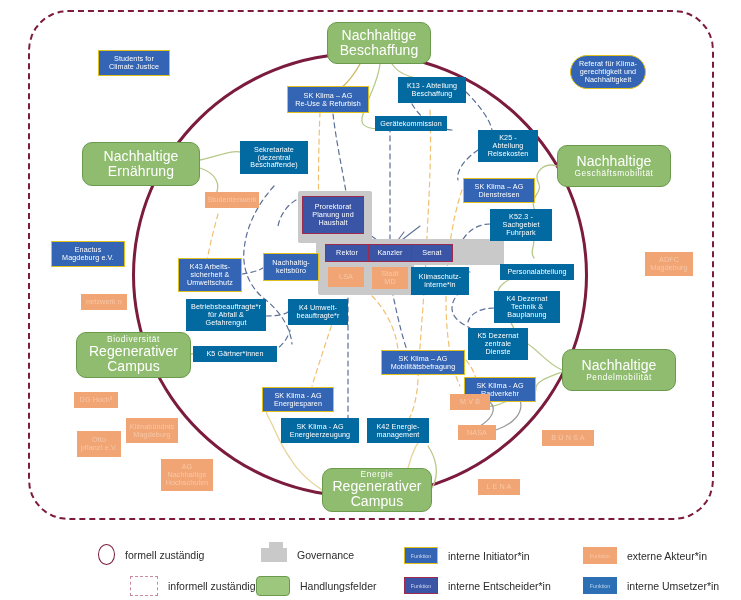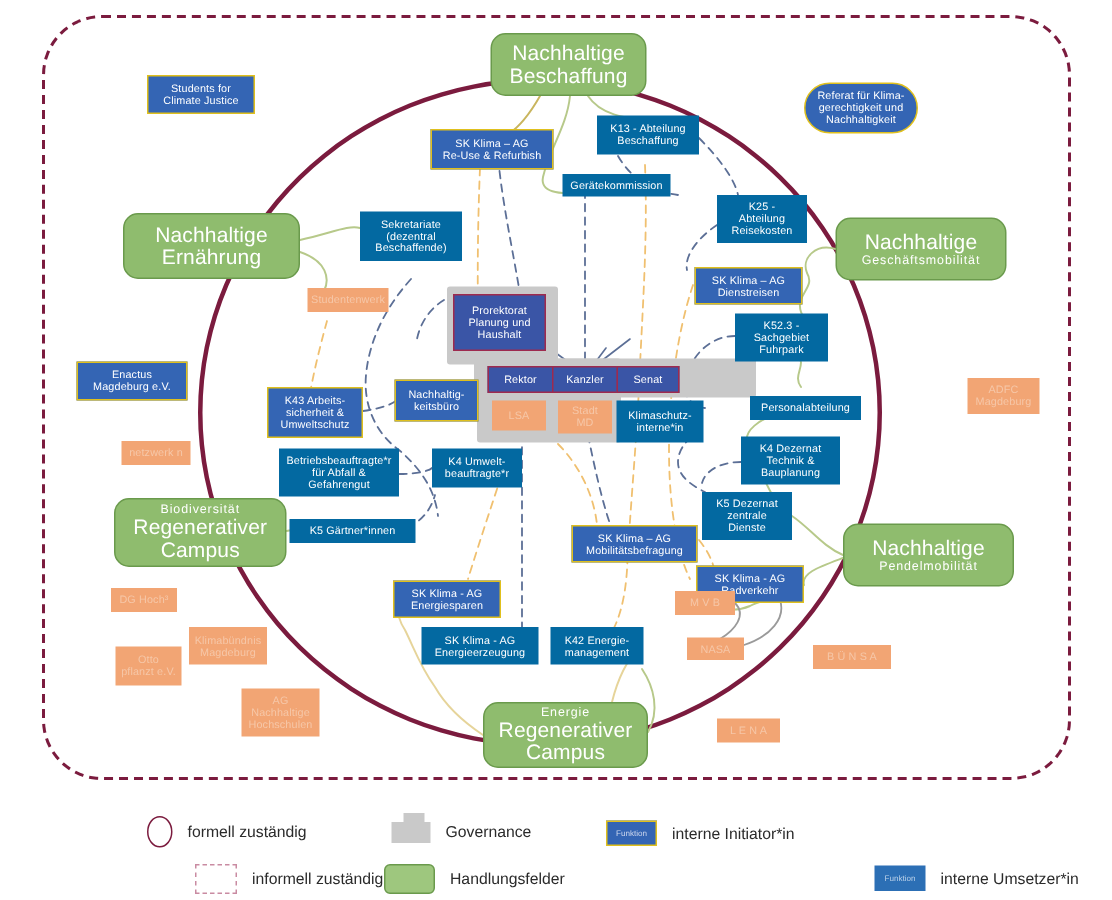--- a/index.html
+++ b/index.html
@@ -121,21 +121,21 @@
     </g>
   </svg>
 
   <div class="gov" style="left:298px;top:191px;width:74px;height:52px;"></div>
   <div class="gov" style="left:316px;top:239px;width:188px;height:26px;"></div>
   <div class="gov" style="left:318px;top:239px;width:96px;height:56px;"></div>
 
   <div id="nodes-layer">
       <div class="node n-init" style="left: 98px; top: 50px; width: 72px; height: 26px; white-space: pre-line;">Students for
 Climate Justice</div>
-      <div class="node n-init" style="left: 536px; top: 55px; width: 76px; height: 34px; white-space: pre-line; border-radius: 17px;">Referat für Klima-
+      <div class="node n-init" style="left: 570px; top: 55px; width: 76px; height: 34px; white-space: pre-line; border-radius: 17px;">Referat für Klima-
 gerechtigkeit und
 Nachhaltigkeit</div>
       <div class="node n-init" style="left: 287px; top: 86px; width: 82px; height: 27px; white-space: pre-line;">SK Klima – AG
 Re-Use &amp; Refurbish</div>
       <div class="node n-impl" style="left: 398px; top: 77px; width: 68px; height: 26px; white-space: pre-line;">K13 - Abteilung
 Beschaffung</div>
       <div class="node n-impl" style="left: 375px; top: 116px; width: 72px; height: 15px; white-space: pre-line;">Gerätekommission</div>
       <div class="node n-impl" style="left: 478px; top: 130px; width: 60px; height: 32px; white-space: pre-line;">K25 -
 Abteilung
 Reisekosten</div>
@@ -247,18 +247,26 @@
       <span class="lg-label">Governance</span>
     </div>
     <div class="lg-item" style="left:210px;top:44px;">
       <div class="sw-field lg-gap"></div>
       <span class="lg-label">Handlungsfelder</span>
     </div>
     <div class="lg-item" style="left:358px;top:15px;">
       <div class="sw-fn init lg-gap">Funktion</div>
       <span class="lg-label">interne Initiator*in</span>
     </div>
+    <div class="lg-item" style="left:358px;top:45px;">
+      <div class="sw-fn dec lg-gap">Funktion</div>
+      <span class="lg-label">interne Entscheider*in</span>
+    </div>
+    <div class="lg-item" style="left:537px;top:15px;">
+      <div class="sw-fn ext lg-gap">Funktion</div>
+      <span class="lg-label">externe  Akteur*in</span>
+    </div>
     <div class="lg-item" style="left:537px;top:45px;">
       <div class="sw-fn impl lg-gap">Funktion</div>
       <span class="lg-label">interne Umsetzer*in</span>
     </div>
   </div>
 </div>
 
 </body></html>

